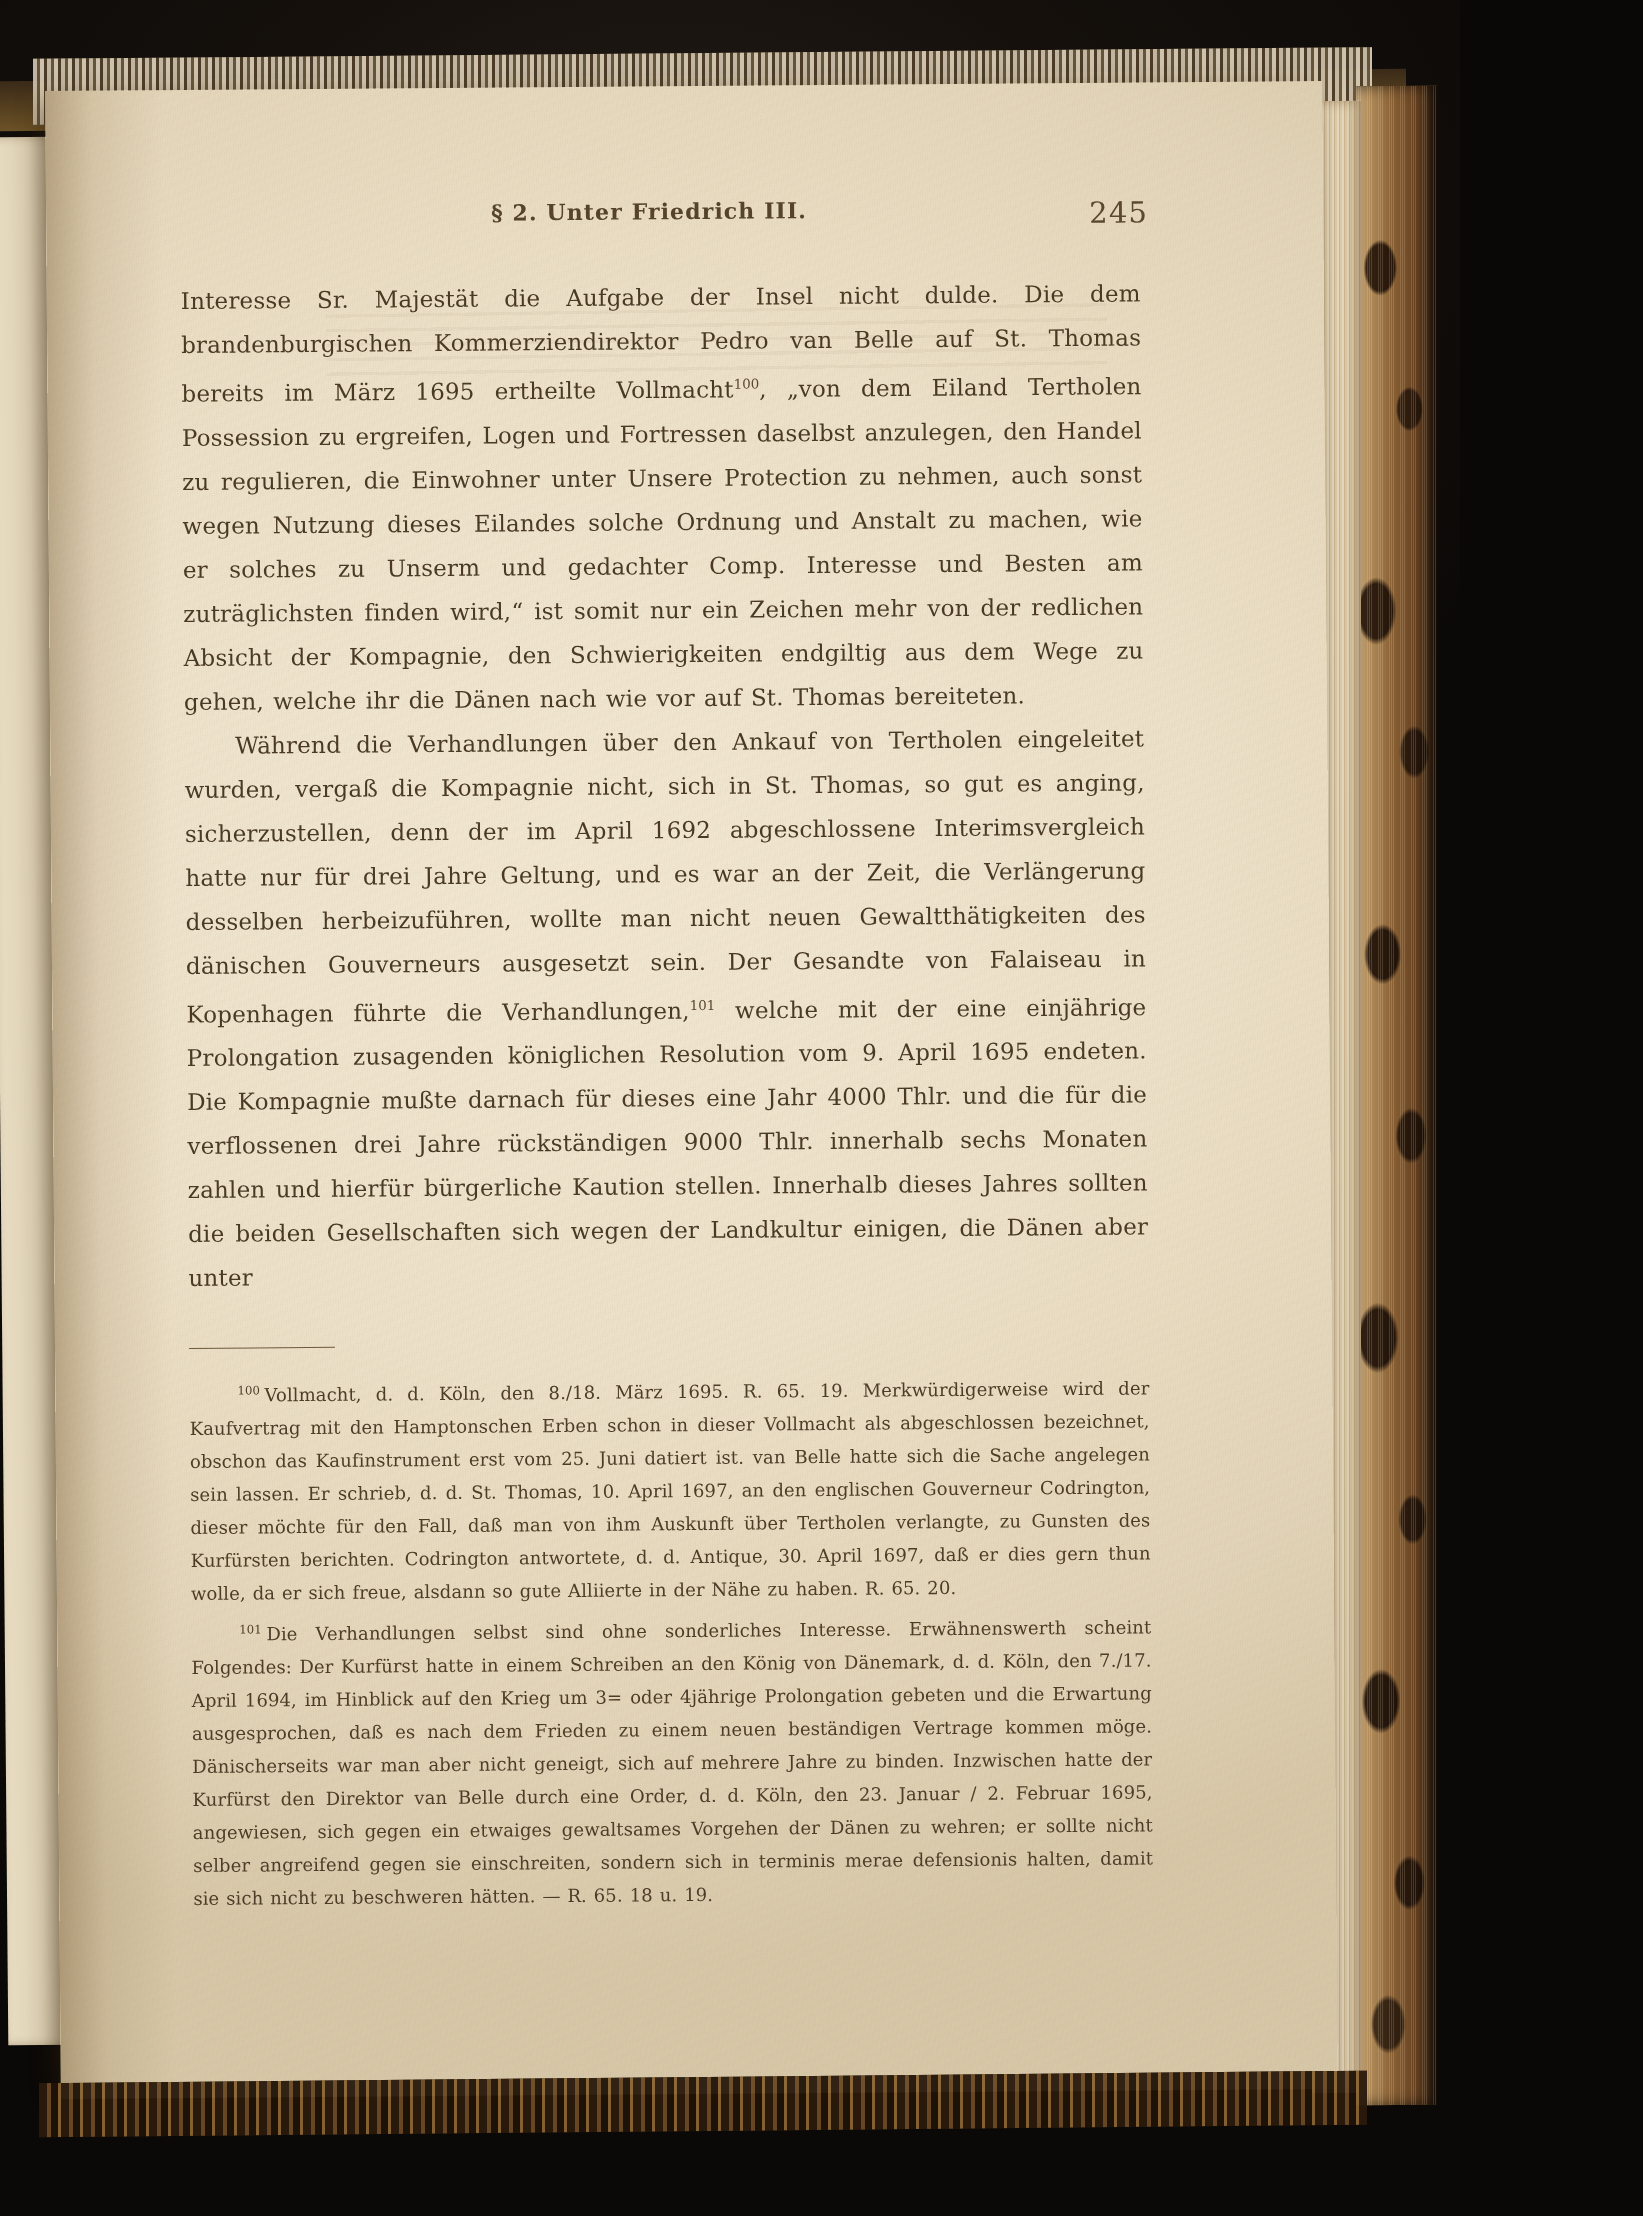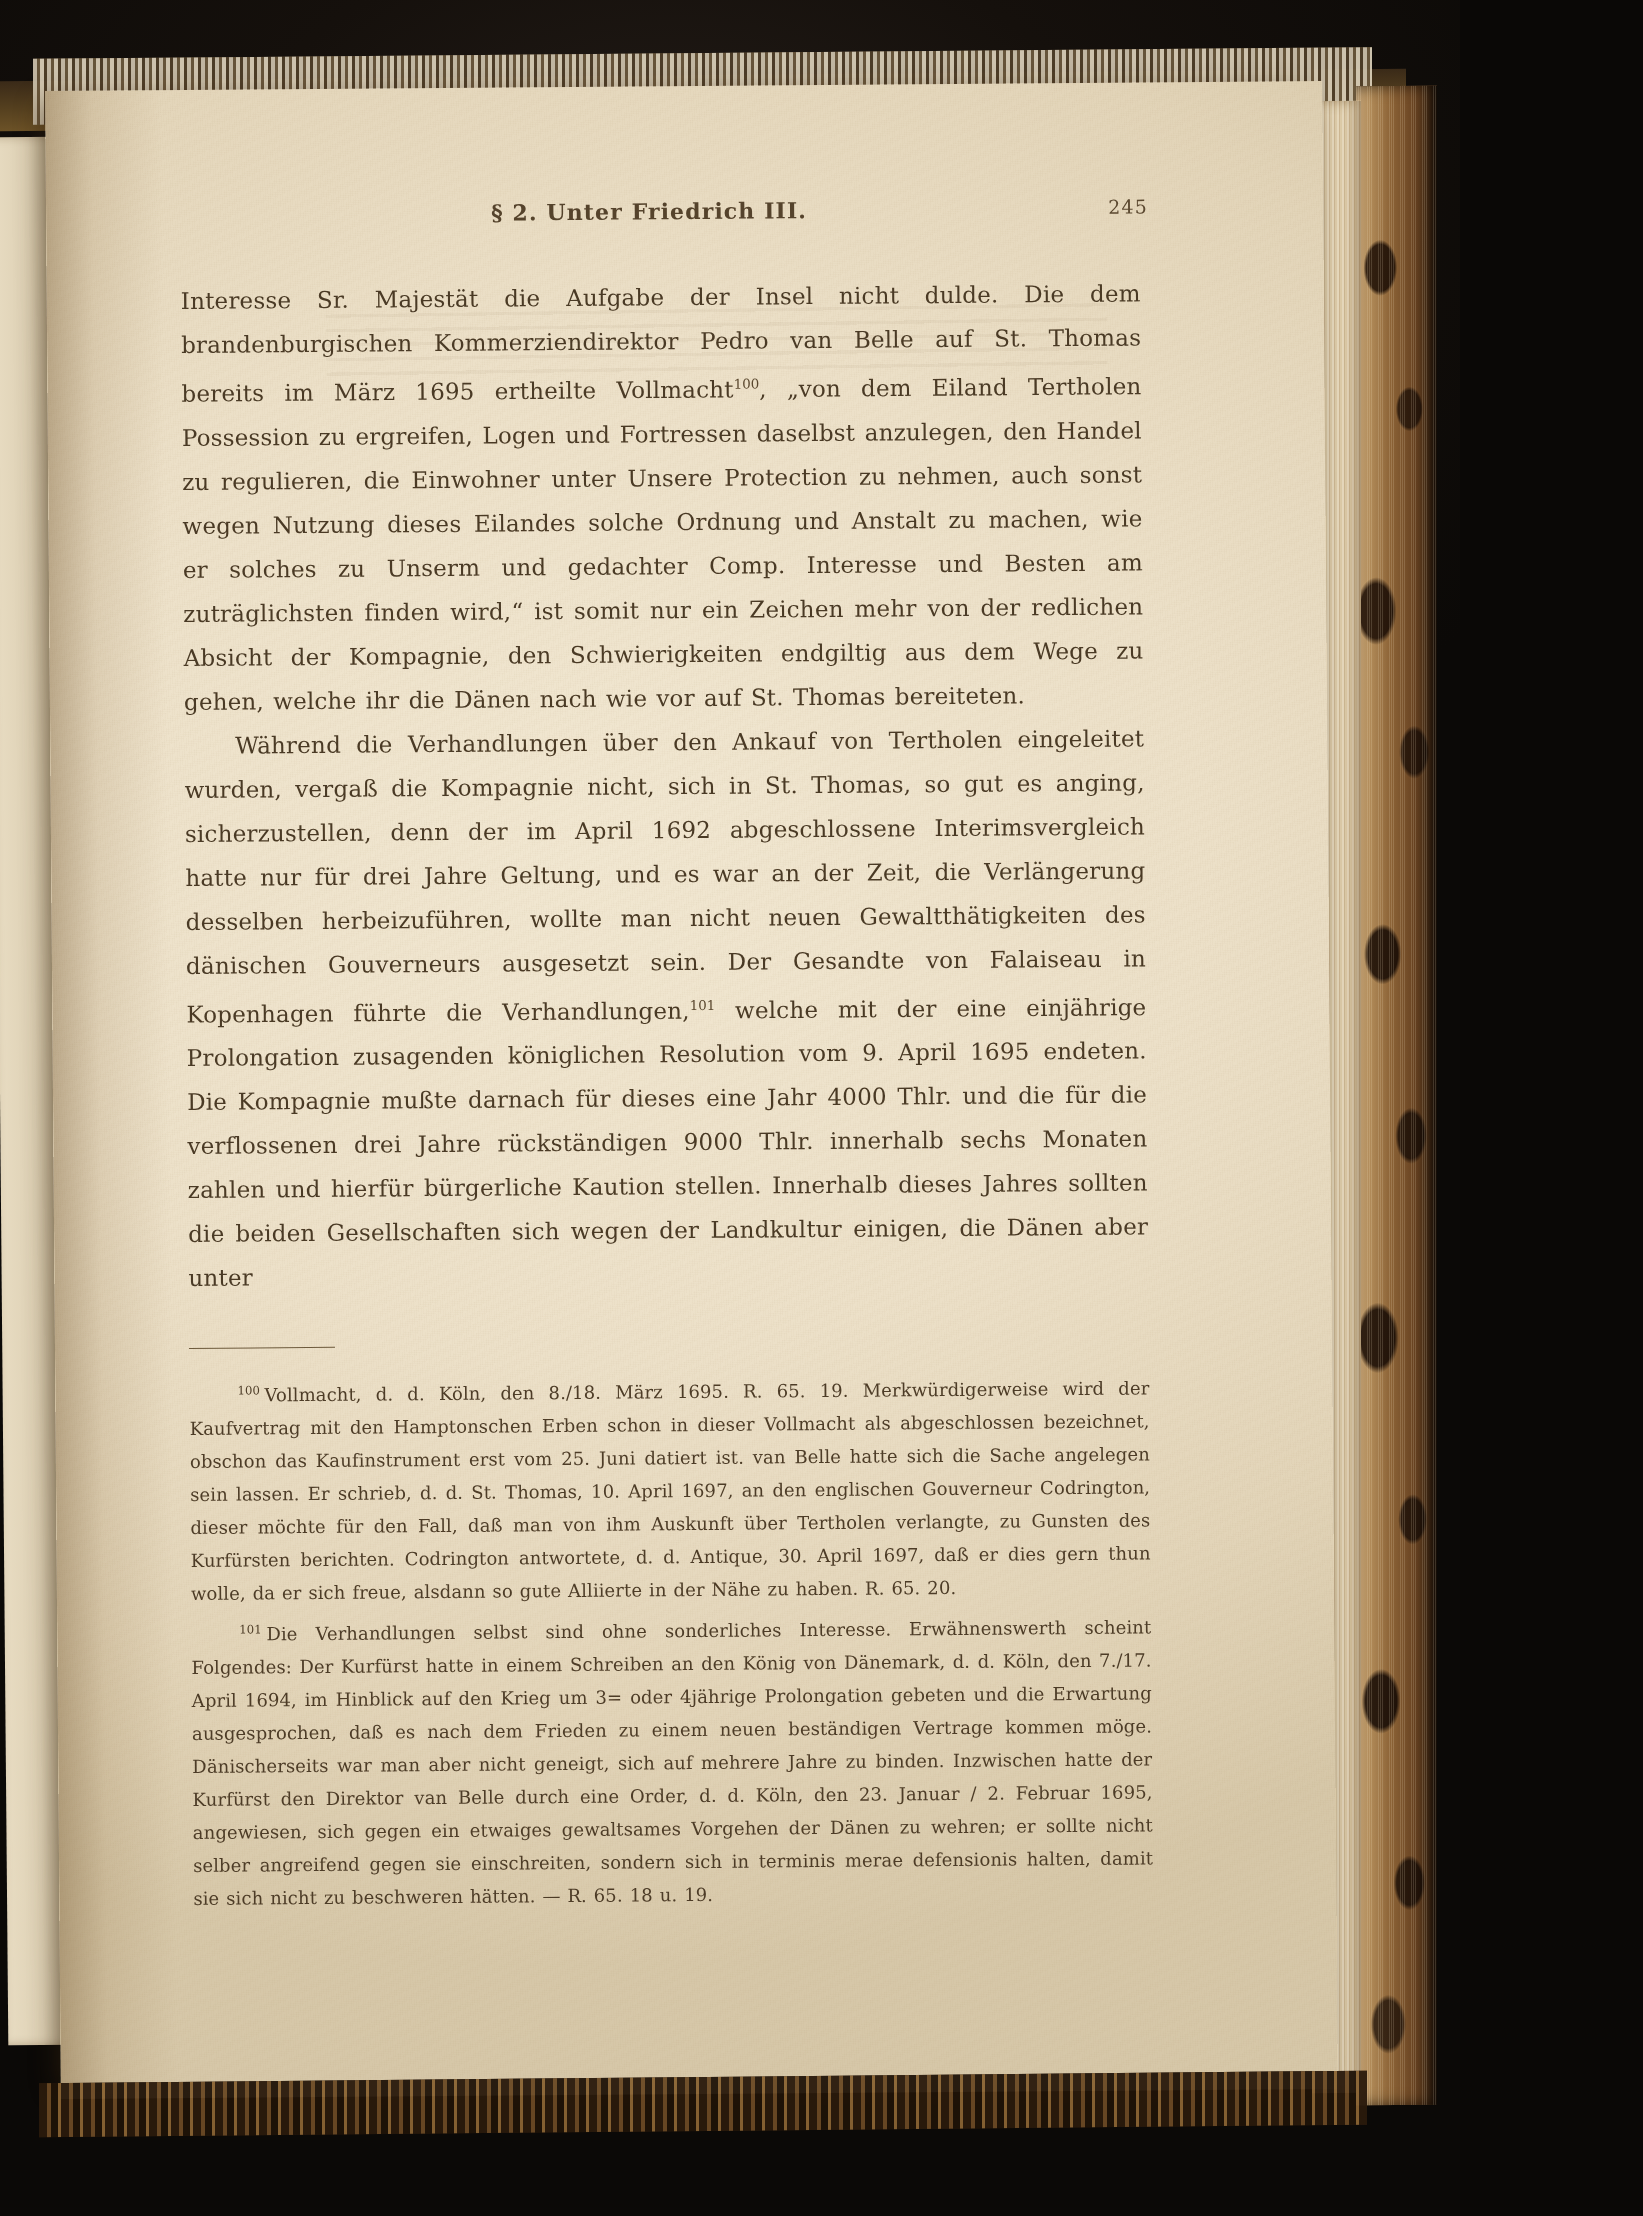--- a/index.html
+++ b/index.html
@@ -213,21 +213,21 @@
     letter-spacing: 1.1px;
     color: #55432c;
     font-weight: 600;
     margin-left: -22px;
   }
   .folio {
     position: absolute;
     right: -7.8px;
     top: 1.1px;
     font-family: "DejaVu Serif", serif;
-    font-size: 19px;
+    font-size: 29px;
     color: #5b4830;
     letter-spacing: 1.1px;
   }
 
   .body-para {
     font-family: "DejaVu Serif", serif;
     font-size: 23px;
     line-height: 44px;
     color: #4a3a25;
     text-align: justify;

